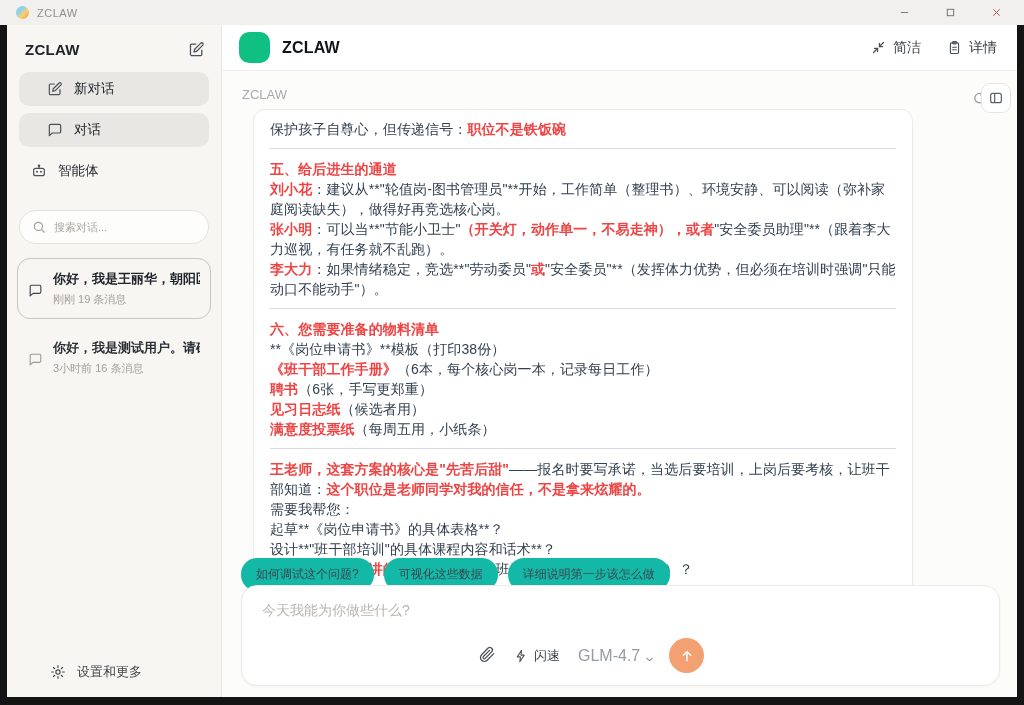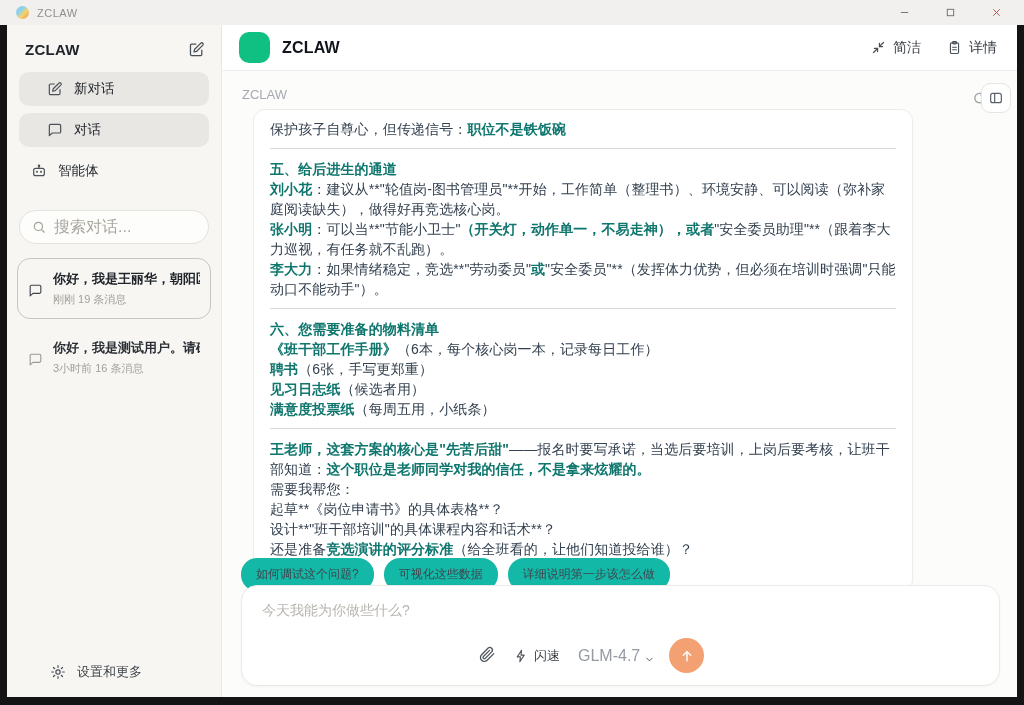--- a/index.html
+++ b/index.html
@@ -30,21 +30,21 @@
   .icon svg { width:17px; height:17px; }
   .sb-nav { padding:0 12px; display:flex; flex-direction:column; gap:7px; }
   .nav-item { display:flex; align-items:center; gap:11px; height:34px; padding:0 12px;
     border-radius:10px; font-size:13.5px; color:#23272e; cursor:pointer; }
   .nav-item.filled { background:#e9e7e3;padding-left:28px; }
   .nav-item .icon svg { width:16px; height:16px; }
   .sb-search { margin:22px 12px 14px; height:34px; background:#fdfdfc; border:1px solid #e4e2dd;
     border-radius:17px; display:flex; align-items:center; padding:0 12px; gap:8px; }
   .sb-search .icon { color:#a3a09a; }
   .sb-search .icon svg { width:14px; height:14px; }
-  .sb-search input { border:none; outline:none; background:transparent; font-size:16px; width:140px;
+  .sb-search input { border:none; outline:none; background:transparent; font-size:11px; width:140px;
     font-family:inherit; color:#be185d; }
   .sb-search input::placeholder { color:#aaa79f; }
   .conv-list { padding:0 10px; display:flex; flex-direction:column; gap:8px; }
   .conv-item { display:flex; gap:10px; padding:11px 10px; border-radius:13px; border:1px solid transparent; cursor:pointer; }
   .conv-item.active { border-color:#c9c6c0; }
   .conv-icon { color:#3f444b; margin-top:3px; }
   .conv-icon svg { width:15px; height:15px; }
   .conv-item.dim .conv-icon { color:#9c9a94; }
   .conv-texts { display:flex; flex-direction:column; gap:4px; min-width:0; }
   .conv-title { font-size:13px; font-weight:700; color:#20242a; white-space:nowrap; overflow:hidden; }
@@ -73,21 +73,21 @@
   .refresh { color:#9aa0a6; margin-right:-6px; }
   .refresh svg { width:15px; height:15px; }
   .panel-btn { width:30px; height:30px; background:#ffffff; border:1px solid #e6e5e1; border-radius:9px;
     display:flex; align-items:center; justify-content:center; color:#596069; cursor:pointer; }
   .panel-btn svg { width:16px; height:16px; }
 
   .msg-card { position:absolute; top:38px; left:31px; width:660px; background:#ffffff;
     border:1px solid #ececea; border-radius:12px; padding:9px 16px 12px;
     box-shadow:0 1px 2px rgba(0,0,0,.03); }
   .mline { font-size:14px; line-height:20px; color:#33404f; letter-spacing:.1px; }
-  .mline .b { font-weight:700; color:#0f766e; }
+  .mline .b { font-weight:700; color:#ef4444; }
   .mline.mh { font-weight:700; color:#1b2633; }
   .mhr { border-top:1px solid #d6d9dd; margin:9px 0 10px; }
 
   .chips { position:absolute; left:19px; bottom:106px; display:flex; gap:10px; }
   .chip { background:#14b8a6; border-radius:16px; padding:8px 15px; font-size:12px; color:#3e454f; cursor:pointer; white-space:nowrap; }
 
   
   .composer { position:absolute; left:19px; right:17px; bottom:11px; height:101px;
     background:#ffffff; border:1px solid #eceae6; border-radius:16px;
     box-shadow:0 1px 3px rgba(0,0,0,.04); display:flex; flex-direction:row; }
@@ -273,20 +273,21 @@
       <div class="msg-card">
         <div id="message-body">
             <div class="mline"><span>保护孩子自尊心，但传递信号：</span><span class="b">职位不是铁饭碗</span></div>
             <div class="mhr"></div>
             <div class="mline mh"><span class="b">五、给后进生的通道</span></div>
             <div class="mline"><span class="b">刘小花</span><span>：建议从**"轮值岗-图书管理员"**开始，工作简单（整理书）、环境安静、可以阅读（弥补家庭阅读缺失），做得好再竞选核心岗。</span></div>
             <div class="mline"><span class="b">张小明</span><span>：可以当**"节能小卫士"</span><span class="b">（开关灯，动作单一，不易走神），或者</span><span>"安全委员助理"**（跟着李大力巡视，有任务就不乱跑）。</span></div>
             <div class="mline"><span class="b">李大力</span><span>：如果情绪稳定，竞选**"劳动委员"</span><span class="b">或</span><span>"安全委员"**（发挥体力优势，但必须在培训时强调"只能动口不能动手"）。</span></div>
             <div class="mhr"></div>
             <div class="mline mh"><span class="b">六、您需要准备的物料清单</span></div>
+            <div class="mline"><span>**《岗位申请书》**模板（打印38份）</span></div>
             <div class="mline"><span class="b">《班干部工作手册》</span><span>（6本，每个核心岗一本，记录每日工作）</span></div>
             <div class="mline"><span class="b">聘书</span><span>（6张，手写更郑重）</span></div>
             <div class="mline"><span class="b">见习日志纸</span><span>（候选者用）</span></div>
             <div class="mline"><span class="b">满意度投票纸</span><span>（每周五用，小纸条）</span></div>
             <div class="mhr"></div>
             <div class="mline"><span class="b">王老师，这套方案的核心是"先苦后甜"</span><span>——报名时要写承诺，当选后要培训，上岗后要考核，让班干部知道：</span><span class="b">这个职位是老师同学对我的信任，不是拿来炫耀的。</span></div>
             <div class="mline"><span>需要我帮您：</span></div>
             <div class="mline"><span>起草**《岗位申请书》的具体表格**？</span></div>
             <div class="mline"><span>设计**"班干部培训"的具体课程内容和话术**？</span></div>
             <div class="mline"><span>还是准备</span><span class="b">竞选演讲的评分标准</span><span>（给全班看的，让他们知道投给谁）？</span></div>

